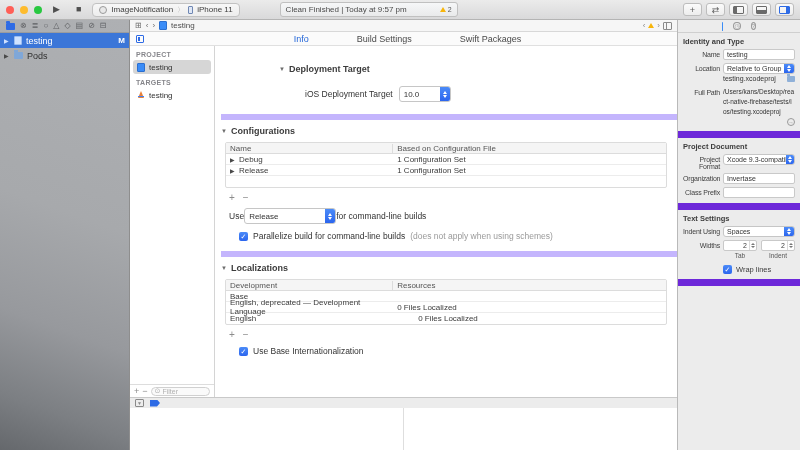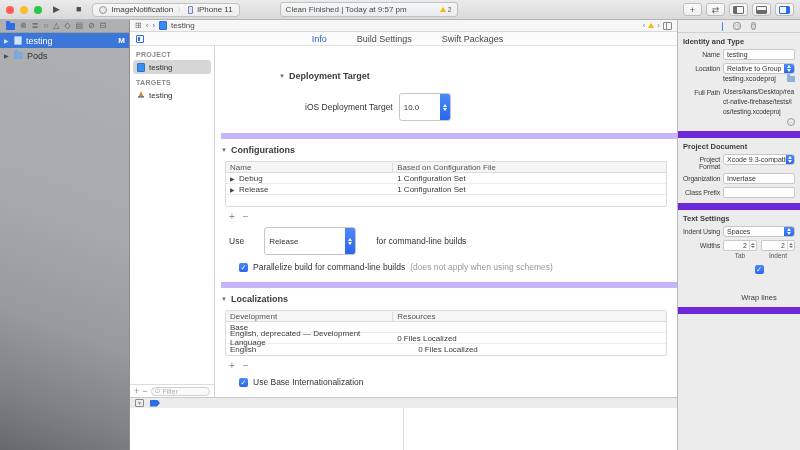--- a/index.html
+++ b/index.html
@@ -64,21 +64,21 @@
   .jumpbar { height:12px; background:#f6f6f6; border-bottom:1px solid #d8d8d8; display:flex;
     align-items:center; gap:4px; padding:0 5px; font-size:8px; color:#4c4c4c; }
   .jb-ic { font-size:8px; color:#6d6d6d; }
   .jb-right { margin-left:auto; display:flex; align-items:center; gap:3px; color:#8a8a8a; }
   .layout-ic { width:9px; height:8px; border:1px solid #8a8a8a; border-radius:1px; position:relative; }
   .layout-ic:before { content:""; position:absolute; top:0; bottom:0; left:2px; width:1px; background:#8a8a8a; }
   .tabsbar { height:14px; background:#fbfbfb; border-bottom:1px solid #e0e0e0; display:flex;
     align-items:center; padding:0 6px; }
   .rel-ic { width:8px; height:8px; border:1px solid #2e6be5; border-radius:1px; position:relative; }
   .rel-ic:before { content:""; position:absolute; left:1px; top:1px; width:2px; bottom:1px; background:#2e6be5; }
-  .tabs { flex:1; display:flex; justify-content:center; gap:30px; font-size:9px; color:#4a4a4a; }
+  .tabs { flex:1; display:flex; justify-content:center; gap:48px; font-size:9px; color:#4a4a4a; }
   .tab.active { color:#2668d9; }
 
   .ebody { flex:1; display:flex; min-height:0; }
   .plist { width:85px; flex:none; border-right:1px solid #d4d4d4; display:flex; flex-direction:column;
     background:#fff; font-size:8px; }
   .plist-h { font-size:7px; font-weight:bold; color:#86868b; letter-spacing:.3px; padding:5px 6px 2px; }
   .plist-row { display:flex; align-items:center; gap:4px; height:14px; margin:0 3px; padding:0 4px; border-radius:3px; color:#333; }
   .plist-row.sel { background:#d6d6d6; }
   .target-ic { width:8px; height:8px; position:relative; }
   .target-ic:before { content:""; position:absolute; left:1px; top:0; width:0; height:0;
@@ -87,39 +87,39 @@
   .plist-spacer { flex:1; }
   .filterbar { height:13px; border-top:1px solid #ddd; display:flex; align-items:center; gap:3px; padding:0 4px; color:#8c8c8c; }
   .filterbar .pm { font-size:9px; color:#8c8c8c; }
   .filter-pill { flex:1; height:9px; border:1px solid #d0d0d0; border-radius:5px; background:#fafafa;
     display:flex; align-items:center; gap:2px; padding:0 3px; font-size:7px; color:#b0b0b0; }
 
   .content { flex:1; background:#fff; overflow:hidden; padding-left:6px; font-size:8.5px; position:relative; }
   .sec-h { display:flex; align-items:center; gap:4px; font-size:9px; font-weight:bold; color:#3c3c3c;
     border-top:6px solid #c4b5fd; padding:6px 0 4px; }
   .sec-h .disc { color:#6e6e6e; }
-  .dep-h { border-top:none; padding-left:58px; margin-top:19px; }
+  .dep-h { border-top:none; padding-left:58px; margin-top:12px; }
   .dep-row { display:flex; align-items:center; gap:6px; padding:8px 0 12px 84px; color:#333; }
-  .dd { display:inline-flex; align-items:center; height:28px; background:#fff; border:1px solid #c6c6c6;
+  .dd { display:inline-flex; align-items:center; height:16px; background:#fff; border:1px solid #c6c6c6;
     border-radius:3px; overflow:hidden; font-size:8px; color:#333; }
   .dd .dd-val { padding:0 4px; }
   .dd .cap { margin-left:auto; width:10px; align-self:stretch; background:linear-gradient(#4b8bf8,#2b65ee);
     display:flex; flex-direction:column; align-items:center; justify-content:center; gap:1px; }
   .cap b { width:0; height:0; border-left:2.5px solid transparent; border-right:2.5px solid transparent; }
   .cap b.up { border-bottom:3px solid #fff; } .cap b.down { border-top:3px solid #fff; }
 
   .tbl { margin:2px 10px 0 4px; border:1px solid #dcdcdc; border-radius:2px; }
   .trow { display:flex; height:11px; align-items:center; border-bottom:1px solid #ececec; font-size:8px; color:#3a3a3a; }
   .trow:last-child { border-bottom:none;gap:21px; }
   .trow.head { background:#f5f5f5; color:#555; border-bottom:1px solid #dcdcdc; }
   .tc1 { width:38%; padding:0 4px; display:flex; align-items:center; gap:3px; border-right:1px solid transparent; }
   .trow.head .tc1 { border-right:1px solid #dcdcdc; }
   .tc2 { flex:1; padding:0 4px; }
   .pm-row { display:flex; gap:8px; padding:4px 0 2px 8px; color:#8c8c8c; font-size:10px; }
-  .use-row { display:flex; align-items:center; gap:20px; padding:3px 5px 3px 8px; }
+  .use-row { display:flex; align-items:center; gap:0; padding:3px 5px 3px 8px; }
   .chk-row { display:flex; align-items:center; gap:5px; padding:4px 0 4px 18px; }
   .chk { width:9px; height:9px; border-radius:2px; background:linear-gradient(#4b8bf8,#2b65ee);
     color:#fff; font-size:7px; line-height:9px; text-align:center; flex:none; }
   .note { color:#9a9a9a; }
   .gap { height:6px; }
 
   .debugbar { height:11px; flex:none; background:#ececec; border-top:1px solid #c9c9c9;
     display:flex; align-items:center; gap:6px; padding:0 5px; }
   .hide-ic { width:9px; height:8px; border:1px solid #8a8a8a; border-radius:1px; color:#8a8a8a;
     font-size:5px; line-height:7px; text-align:center; }
@@ -154,21 +154,21 @@
   .widths { display:flex; gap:4px; }
   .stepper { flex:1; display:flex; align-items:center; height:11px; background:#fff; border:1px solid #c9c9c9;
     border-radius:2px; font-size:7px; }
   .stepper .num { flex:1; text-align:right; padding-right:2px; }
   .stepper .arr { width:7px; display:flex; flex-direction:column; align-items:center; gap:1px;
     border-left:1px solid #d9d9d9; align-self:stretch; justify-content:center; }
   .stepper .arr b { width:0; height:0; border-left:2px solid transparent; border-right:2px solid transparent; }
   .stepper .arr b.up { border-bottom:2.5px solid #777; } .stepper .arr b.down { border-top:2.5px solid #777; }
   .caps { display:flex; gap:4px; font-size:6.5px; color:#555; margin-top:1px; }
   .caps span { flex:1; text-align:center; }
-  .wrap-row { display:flex; align-items:center; gap:19px; padding:3px 0 3px 40px;flex-direction:column; }
+  .wrap-row { display:flex; align-items:center; gap:4px; padding:3px 0 3px 40px; }
 </style>
 </head>
 <body>
 
 <div class="app">
 
   <div class="toolbar">
     <span class="tl r"></span>
     <span class="tl y"></span>
     <span class="tl g"></span>

